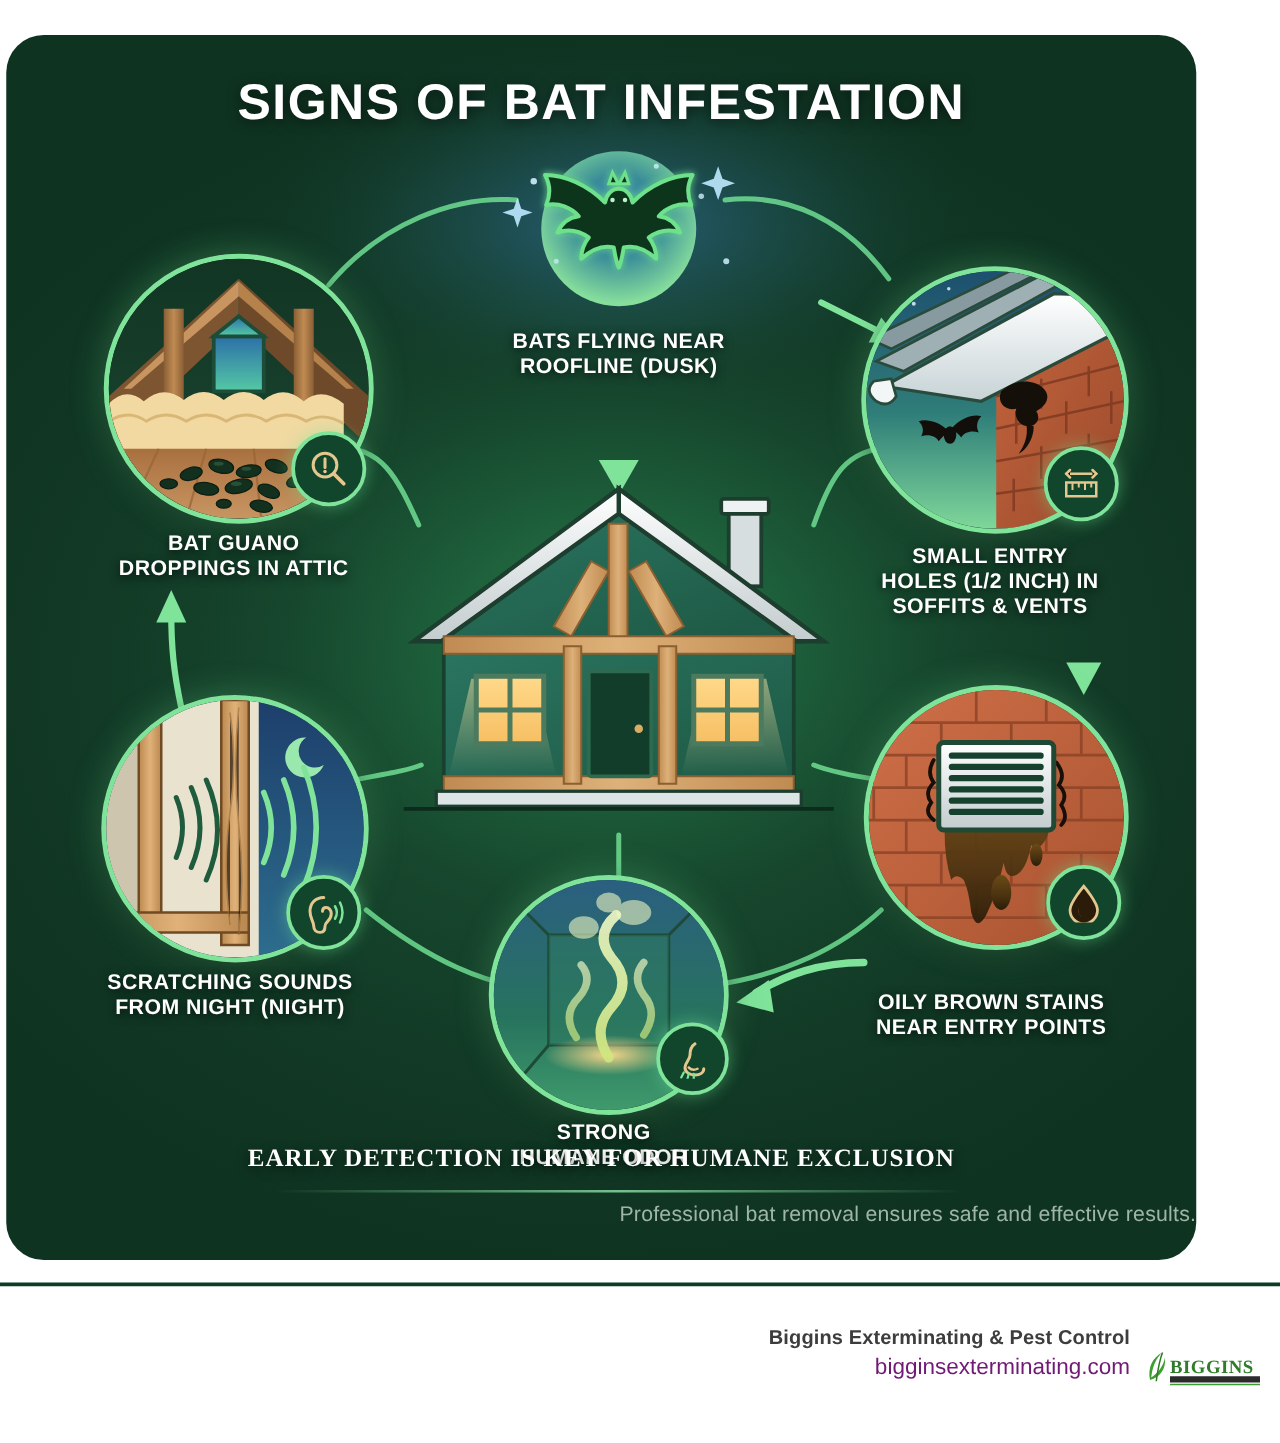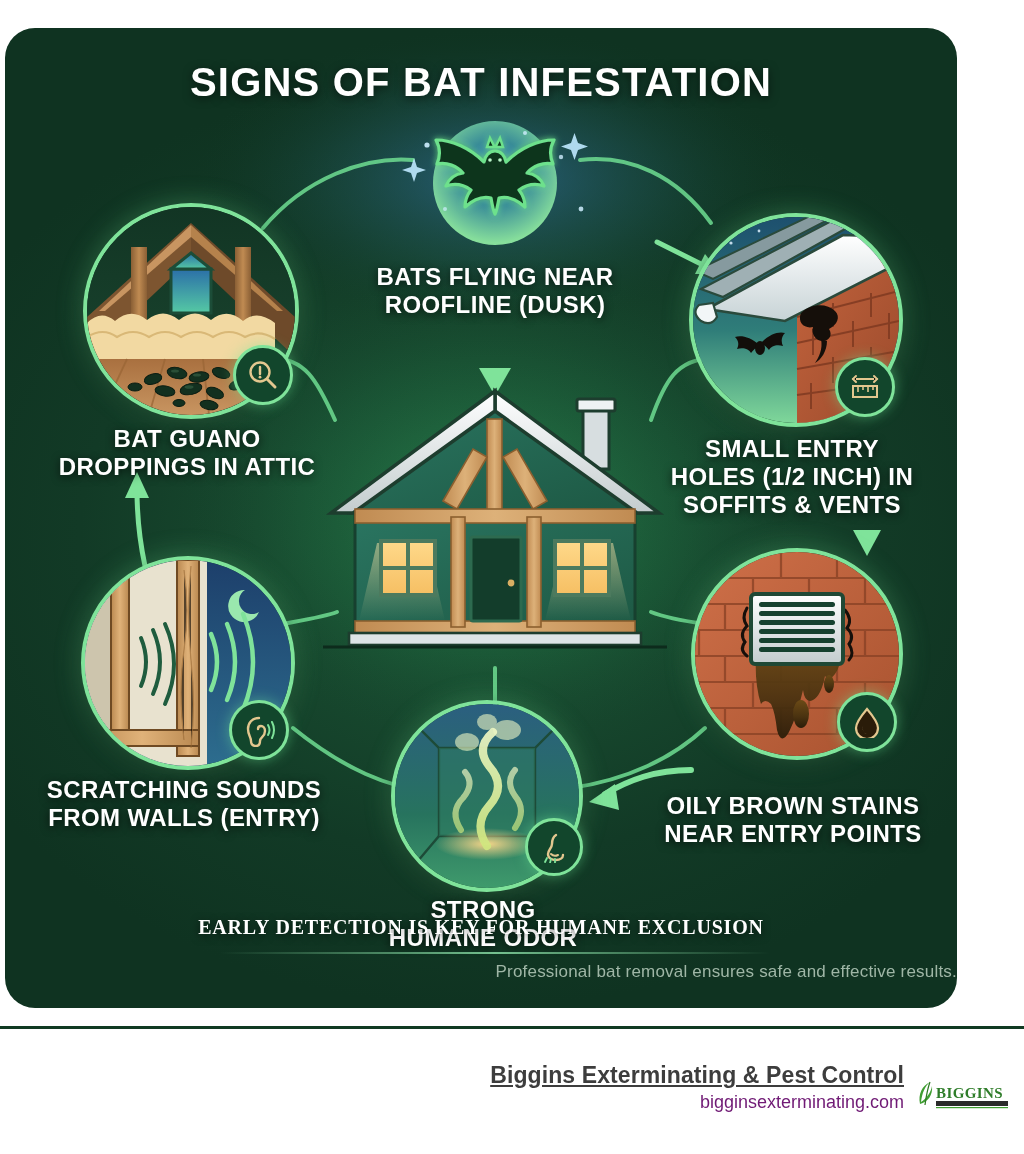--- a/index.html
+++ b/index.html
@@ -23,21 +23,21 @@
   .node{position:absolute;}
   .bubble{position:relative;border-radius:50%;overflow:hidden;
           border:4px solid #7fe39a;box-shadow:0 0 26px rgba(110,230,150,.35),0 6px 18px rgba(0,0,0,.45);}
   .bub-svg{display:block;width:100%;height:100%;}
 
   .badge{position:absolute;border-radius:50%;background:#12462c;border:3px solid #7fe39a;
          display:flex;align-items:center;justify-content:center;
          box-shadow:0 0 14px rgba(110,230,150,.45);}
 
   .cap{position:absolute;left:50%;transform:translateX(-50%);text-align:center;color:#fff;
-       font-weight:bold;font-size:24px;line-height:1.17;letter-spacing:.4px;
+       font-weight:bold;font-size:17px;line-height:1.17;letter-spacing:.4px;
        text-shadow:0 2px 8px rgba(0,0,0,.7);white-space:nowrap;}
 
   
   #n-bat{left:370px;top:85px;width:240px;height:200px;}
   #n-guano{left:78px;top:175px;}
   #n-entry{left:684px;top:185px;}
   #n-stains{left:686px;top:520px;}
   #n-sounds{left:76px;top:528px;}
   #n-odor{left:386px;top:672px;}
   #n-house{left:310px;top:355px;width:360px;height:290px;}
@@ -46,21 +46,21 @@
   .tagline{position:absolute;left:0;right:0;top:888px;text-align:center;color:#fff;
            font-weight:bold;font-size:20px;letter-spacing:.8px;text-shadow:0 2px 9px rgba(0,0,0,.65);font-family:Liberation Serif, serif;}
   .rule{position:absolute;left:215px;top:924px;width:550px;height:2px;
         background:linear-gradient(90deg,rgba(120,230,160,0) 0%,rgba(150,240,180,.75) 50%,rgba(120,230,160,0) 100%);}
   .subtag{position:absolute;left:0;right:0;top:934px;text-align:right;color:#9fb6a6;
           font-size:17px;letter-spacing:.2px;}
 
   
   .divider{position:absolute;left:0;top:1026px;width:1024px;height:3px;background:#103a22;}
   .brand{position:absolute;right:120px;top:1062px;text-align:right;}
-  .brand-name{color:#3d3d3d;font-size:23px;font-weight:bold;letter-spacing:.1px;text-decoration:underline;}
+  .brand-name{color:#3d3d3d;font-size:16px;font-weight:bold;letter-spacing:.1px;}
   .brand-url{color:#701a75;font-size:18px;margin-top:3px;}
   .logo{position:absolute;right:14px;top:1078px;width:96px;height:34px;}
 </style>
 </head>
 <body>
 
 <div class="page">
 
   <div class="poster">
     <div class="poster-inner">
@@ -476,21 +476,21 @@
             <path d="M17 5 c-7 0 -11 5 -11 11 c0 6 3 8 3 12 c0 3 2 5 5 5 c3 0 4 -2 4 -5 c0 -4 5 -4 5 -10
                      c0 -3 -2 -5 -4 -5 c-2 0 -3 1 -3 3" fill="none" stroke="#e3c78f" stroke-width="2.4" stroke-linecap="round"></path>
             <g fill="none" stroke="#7fe39a" stroke-width="2" stroke-linecap="round">
               <path d="M26 12 q3 5 0 10"></path>
                 <path d="M30 9 q4 8 0 16"></path>
             </g>
           </svg>
         </div>
         <div class="cap" style="left:103px;top:220px;">
           <div>SCRATCHING SOUNDS</div>
-          <div>FROM WALLS (ENTRY)</div>
+          <div>FROM NIGHT (NIGHT)</div>
         </div>
       </div>
 
       <div class="node" id="n-odor">
         <div class="bubble" style="width:184px;height:184px;">
           <svg class="bub-svg" viewBox="0 0 184 184">
             <defs>
               <linearGradient id="roomG" x1="0" y1="0" x2="0" y2="1">
                 <stop offset="0%" stop-color="#2b5f80"></stop>
                   <stop offset="60%" stop-color="#27735e"></stop>

